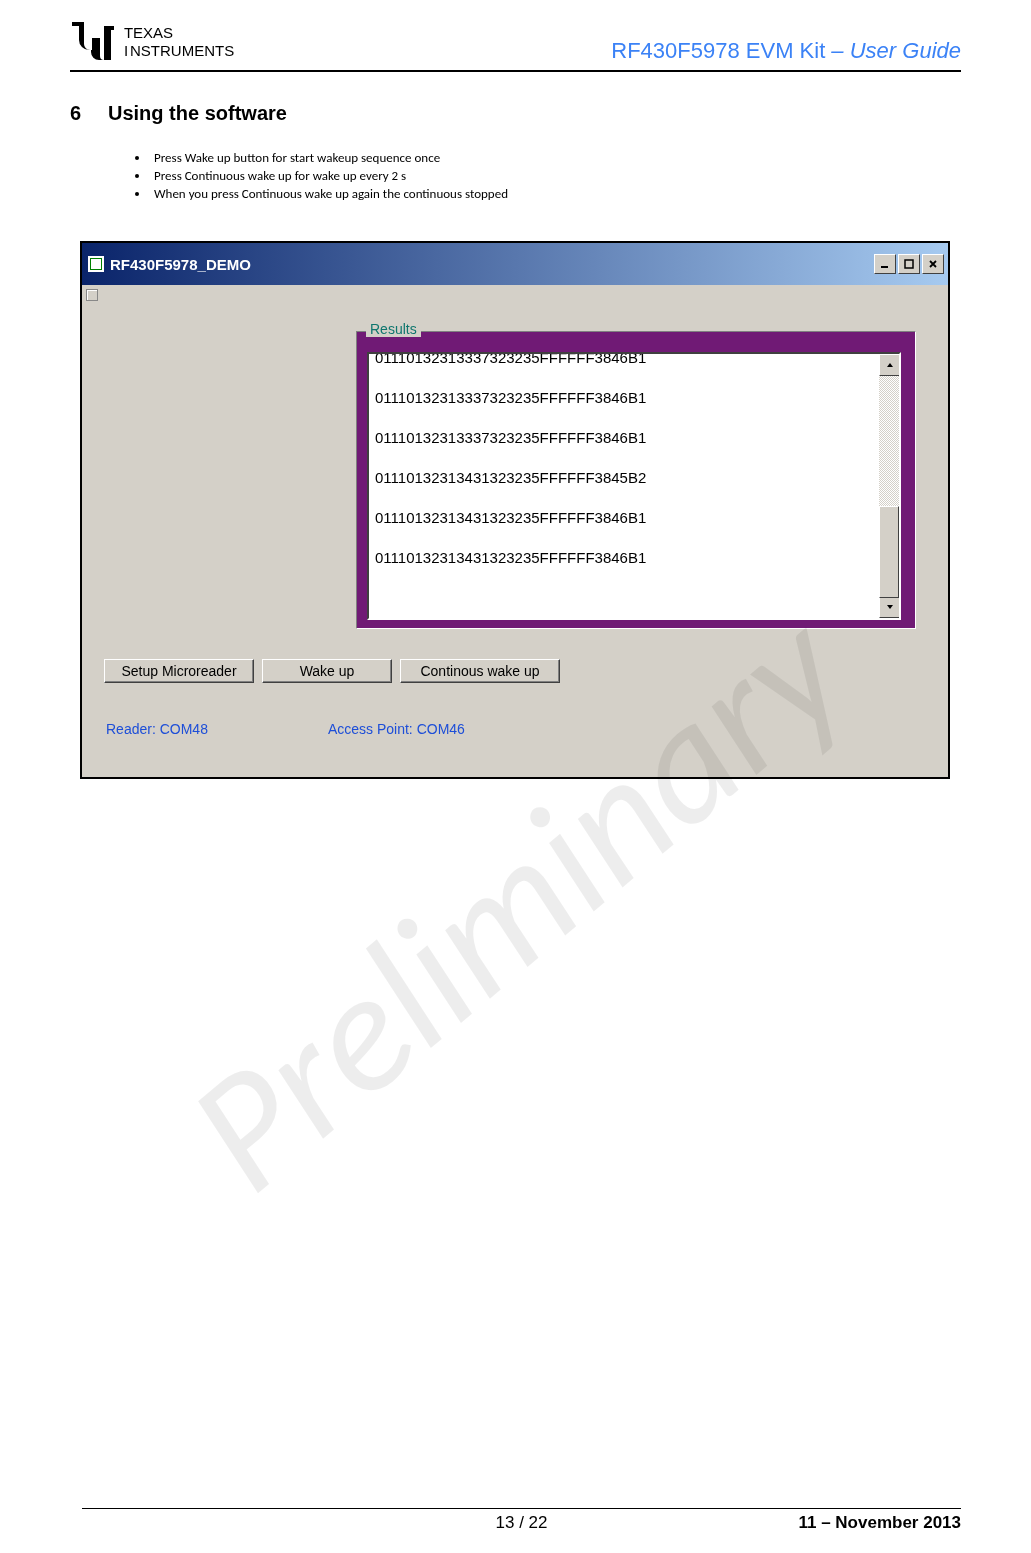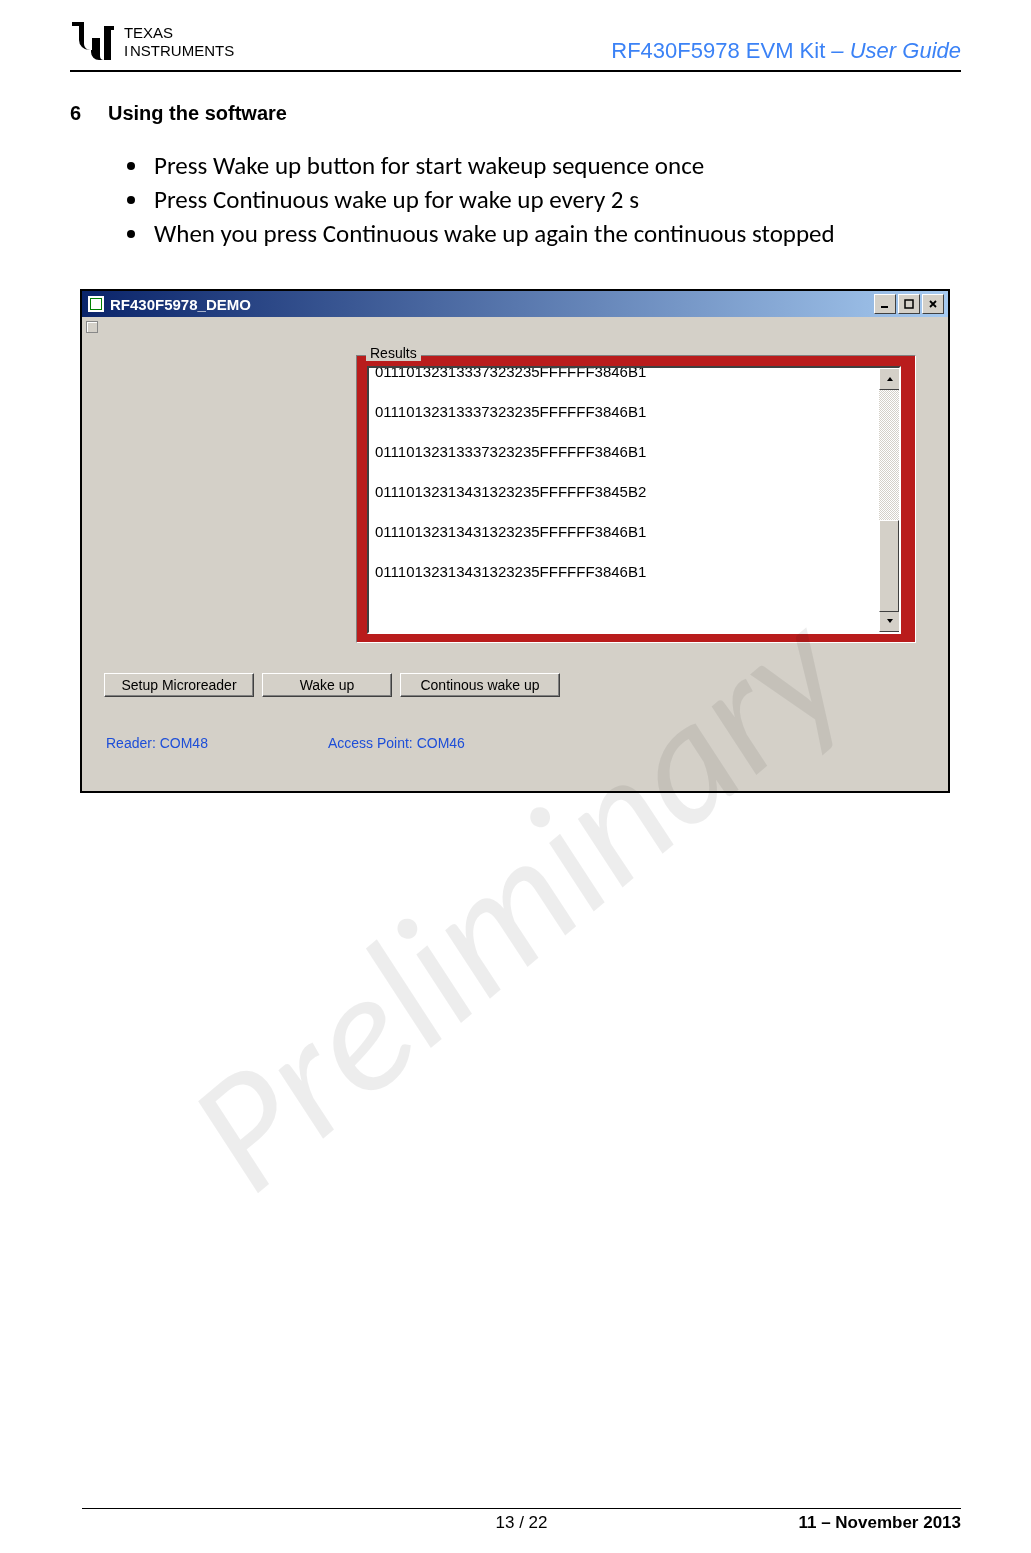--- a/index.html
+++ b/index.html
@@ -49,21 +49,21 @@
     margin: 20px 0 25px 0;
   }
   .section-heading .num { display: inline-block; width: 38px; }
   ul.bullets {
     margin: 0 0 40px 55px;
     padding: 0;
     list-style: disc;
   }
   ul.bullets li {
     font-family: "Calibri", Arial, sans-serif;
-    font-size: 25px;
+    font-size: 13px;
     margin: 3px 0 3px 25px;
     padding-left: 4px;
   }
 
   
   .screenshot-frame {
     border: 2px solid #000;
     width: 870px;
     margin-left: 10px;
     position: relative;
@@ -73,21 +73,21 @@
     background: #d4d0c8;
     font-family: Tahoma, Arial, sans-serif;
     font-size: 14px;
     position: relative;
   }
   .titlebar {
     background: linear-gradient(to right, #0a246a, #a6caf0);
     color: #fff;
     display: flex;
     align-items: center;
-    height: 26px;
+    height: 42px;
     padding: 0 4px 0 6px;
     font-weight: bold;
     font-size: 15px;
     justify-content: space-between;
   }
   .titlebar-left { display: flex; align-items: center; gap: 6px; }
   .title-icon {
     width: 16px; height: 16px;
     background: #fff;
     display: flex; align-items: center; justify-content: center;
@@ -138,30 +138,30 @@
     position: relative;
     width: 560px;
   }
   .results-label {
     position: absolute;
     top: -10px;
     left: 10px;
     background: #d4d0c8;
     padding: 0 4px;
     font-size: 14px;
-    color: #000000;
+    color: #0f766e;
   }
   .results-outer {
     border-top: 1px solid #808080;
     border-left: 1px solid #808080;
     border-right: 1px solid #fff;
     border-bottom: 1px solid #fff;
-    padding: 10px 8px 8px 10px;
-    margin-top: 8px;
-    background: #b91c1c;
+    padding: 20px 8px 8px 10px;
+    margin-top: 16px;
+    background: #701a75;
   }
   .listbox {
     background: #fff;
     border-top: 2px solid #404040;
     border-left: 2px solid #404040;
     border-right: 2px solid #fff;
     border-bottom: 2px solid #fff;
     width: 534px;
     height: 268px;
     position: relative;

